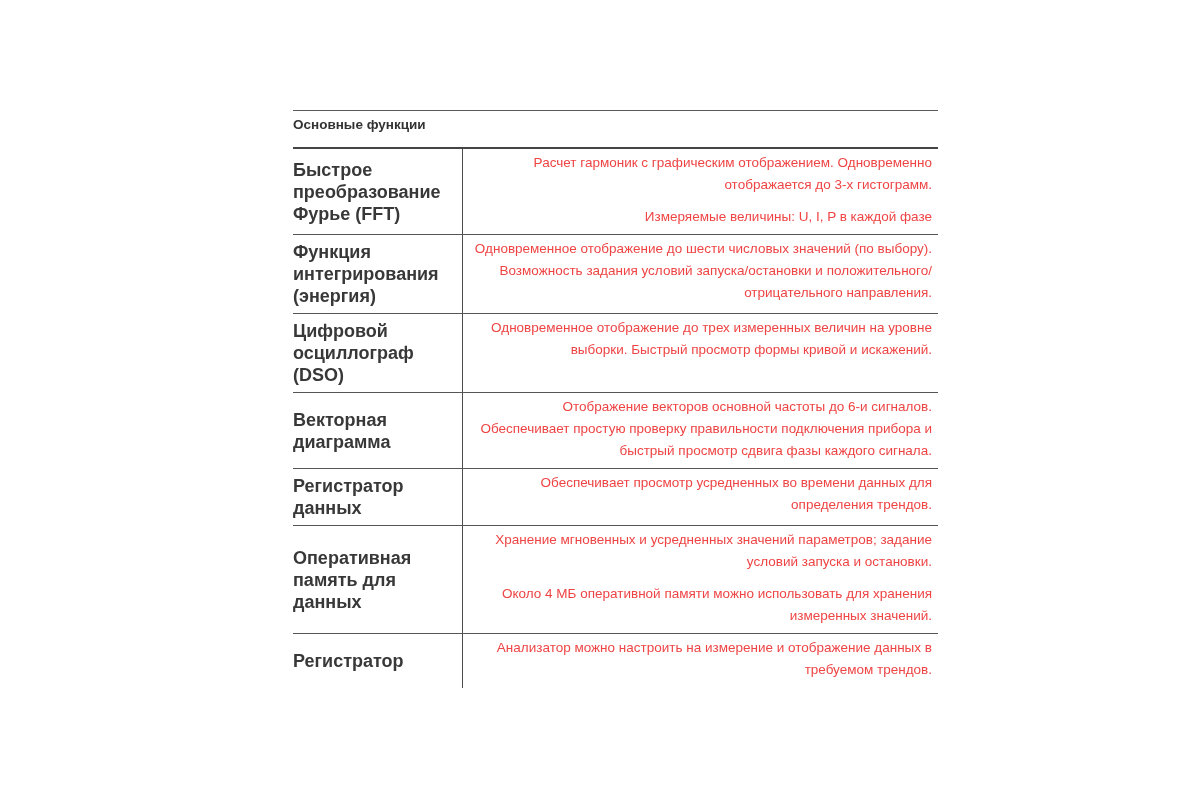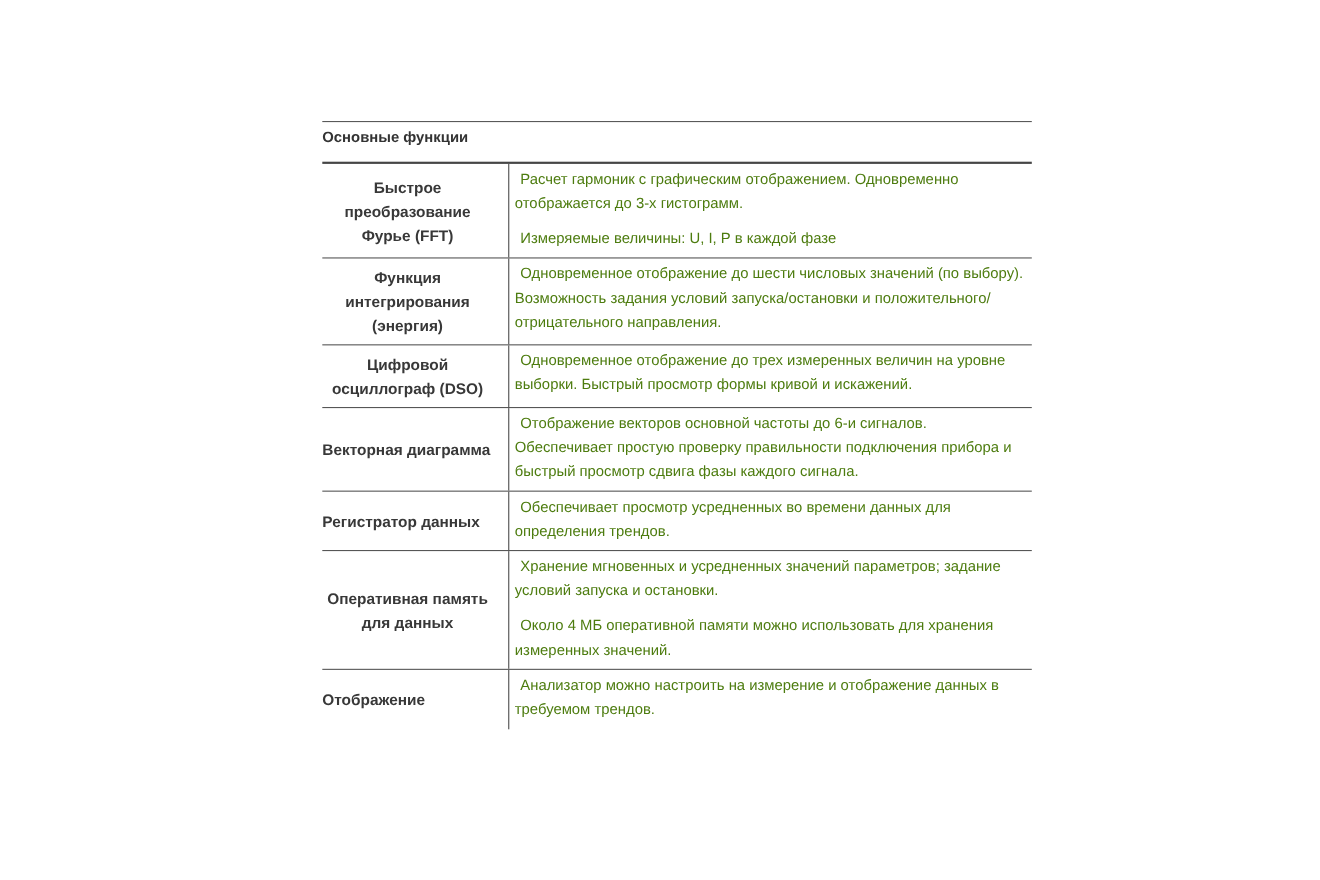--- a/index.html
+++ b/index.html
@@ -37,31 +37,31 @@
   }
   .spec-row:last-child {
     border-bottom: none;
     min-height: 54px;
   }
   .cell-label {
     display: flex;
     align-items: center;
     padding: 6px 14px 6px 0;
     border-right: 1px solid #4d4d4d;
-    font-size: 14px;
+    font-size: 18px;
     font-weight: bold;
     line-height: 22px;
     color: #383838;
-    text-align: center;
   }
   .cell-desc {
     padding: 3px 6px 6px 5px;
     font-size: 13.5px;
     line-height: 22px;
-    color: #4d7c0f;
+    color: #ef4444;
+    text-align: right;
   }
   .cell-desc p {
     margin: 0 0 10px 0;
     text-indent: 5px;
   }
   .cell-desc p:last-child {
     margin-bottom: 0;
   }
 </style>
 </head>
@@ -108,19 +108,19 @@
 
   <div class="spec-row">
     <div class="cell-label">Оперативная память для данных</div>
     <div class="cell-desc">
           <p>Хранение мгновенных и усредненных значений параметров; задание условий запуска и остановки.</p>
           <p>Около 4 МБ оперативной памяти можно использовать для хранения измеренных значений.</p>
         </div>
   </div>
 
   <div class="spec-row">
-    <div class="cell-label">Отображение</div>
+    <div class="cell-label">Регистратор</div>
     <div class="cell-desc">
           <p>Анализатор можно настроить на измерение и отображение данных в требуемом трендов.</p>
         </div>
   </div>
 </div>
 </div>
 
 </body></html>

